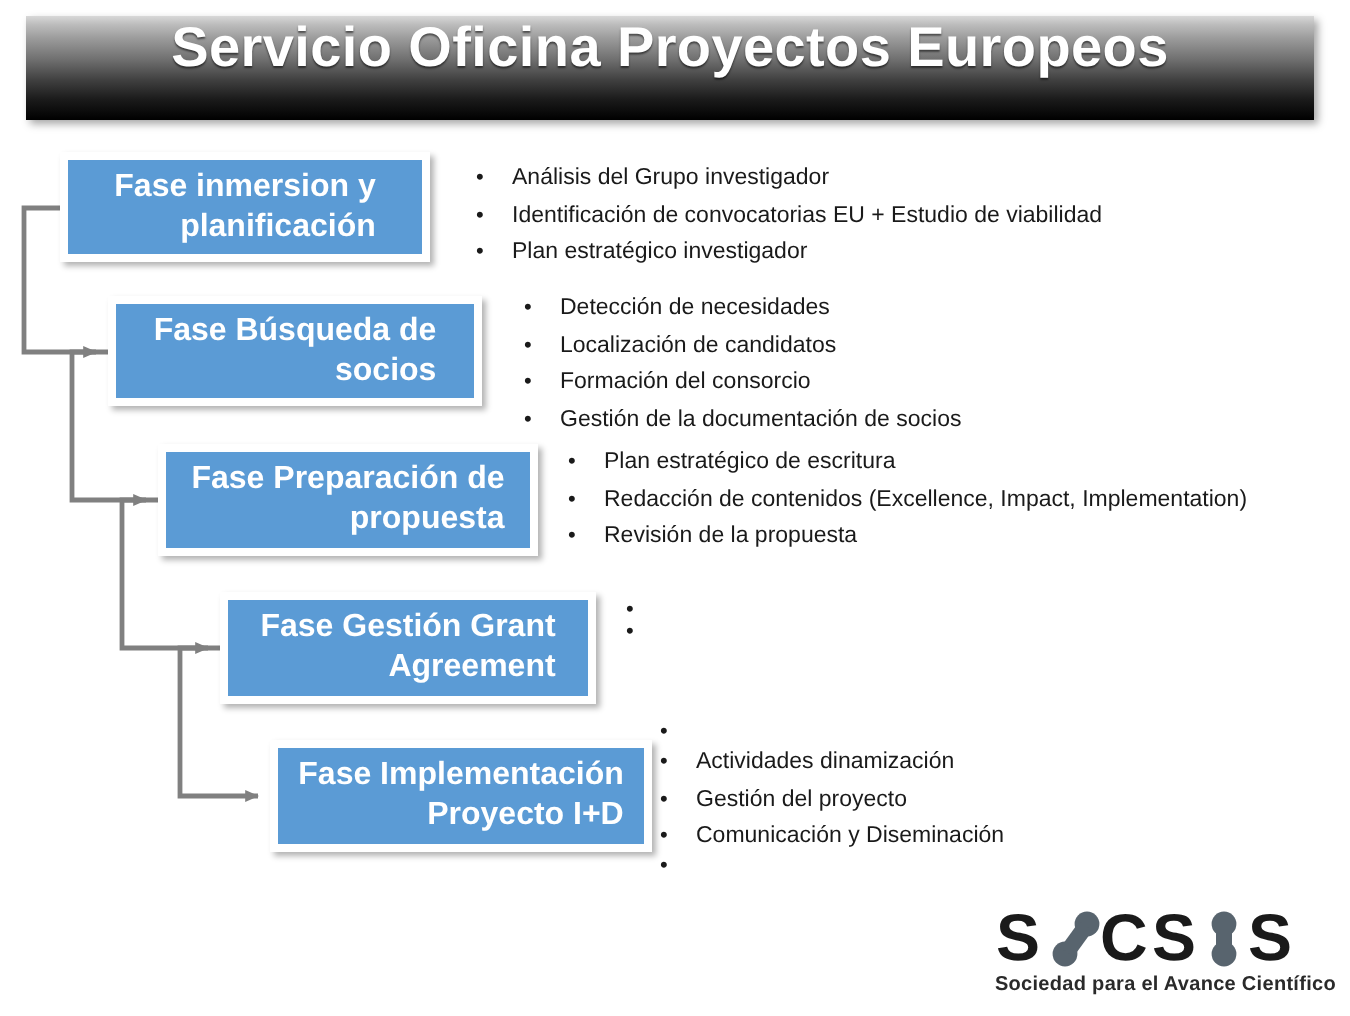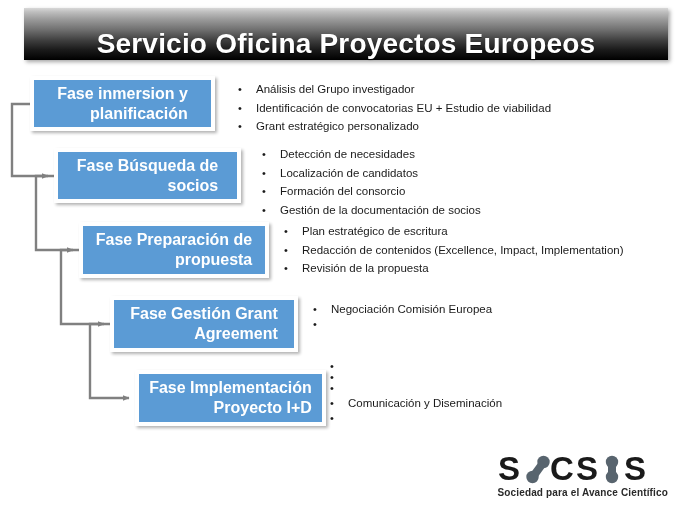--- a/index.html
+++ b/index.html
@@ -27,23 +27,22 @@
     background: linear-gradient(to bottom,
         #d8d8d8 0%,
         #bdbdbd 8%,
         #9a9a9a 22%,
         #6f6f6f 42%,
         #3f3f3f 62%,
         #1b1b1b 80%,
         #000000 100%);
     box-shadow: 2px 2px 4px rgba(0,0,0,0.35);
     display: flex;
-    align-items: flex-end;
+    align-items: flex-start;
     justify-content: center;
-    margin-left: 11px;
   }
   #title-banner .title-text {
     color: #ffffff;
     font-size: 28px;
     font-weight: 700;
     letter-spacing: 0.2px;
     white-space: nowrap;
     text-shadow: 0 1px 1px rgba(0,0,0,0.55);
   }
 
@@ -212,21 +211,21 @@
     <li>
       <span class="bullet-dot">•</span>
       <span class="bullet-text">Análisis del Grupo investigador</span>
     </li>
     <li>
       <span class="bullet-dot">•</span>
       <span class="bullet-text">Identificación de convocatorias EU + Estudio de viabilidad</span>
     </li>
     <li>
       <span class="bullet-dot">•</span>
-      <span class="bullet-text">Grant estratégico personalizado</span>
+      <span class="bullet-text">Plan estratégico investigador</span>
     </li>
   </ul>
 
 <ul class="bullet-list" id="bullets-1">
     <li>
       <span class="bullet-dot">•</span>
       <span class="bullet-text">Detección de necesidades</span>
     </li>
     <li>
       <span class="bullet-dot">•</span>
@@ -253,36 +252,37 @@
     </li>
     <li>
       <span class="bullet-dot">•</span>
       <span class="bullet-text">Revisión de la propuesta</span>
     </li>
   </ul>
 
 <ul class="bullet-list" id="bullets-3">
     <li>
       <span class="bullet-dot">•</span>
-      <span class="bullet-text">Negociación Comisión Europea</span>
     </li>
     <li>
       <span class="bullet-dot">•</span>
     </li>
   </ul>
 
 <ul class="bullet-list" id="bullets-4">
     <li>
       <span class="bullet-dot">•</span>
     </li>
     <li>
       <span class="bullet-dot">•</span>
-    </li>
-    <li>
-      <span class="bullet-dot">•</span>
+      <span class="bullet-text">Actividades dinamización</span>
+    </li>
+    <li>
+      <span class="bullet-dot">•</span>
+      <span class="bullet-text">Gestión del proyecto</span>
     </li>
     <li>
       <span class="bullet-dot">•</span>
       <span class="bullet-text">Comunicación y Diseminación</span>
     </li>
     <li>
       <span class="bullet-dot">•</span>
     </li>
   </ul>
 

